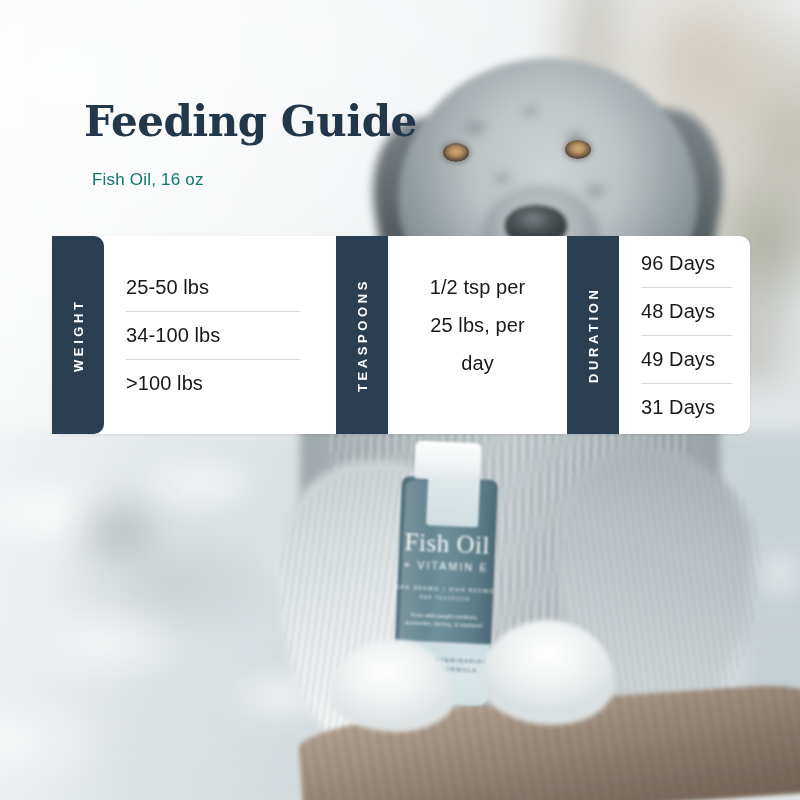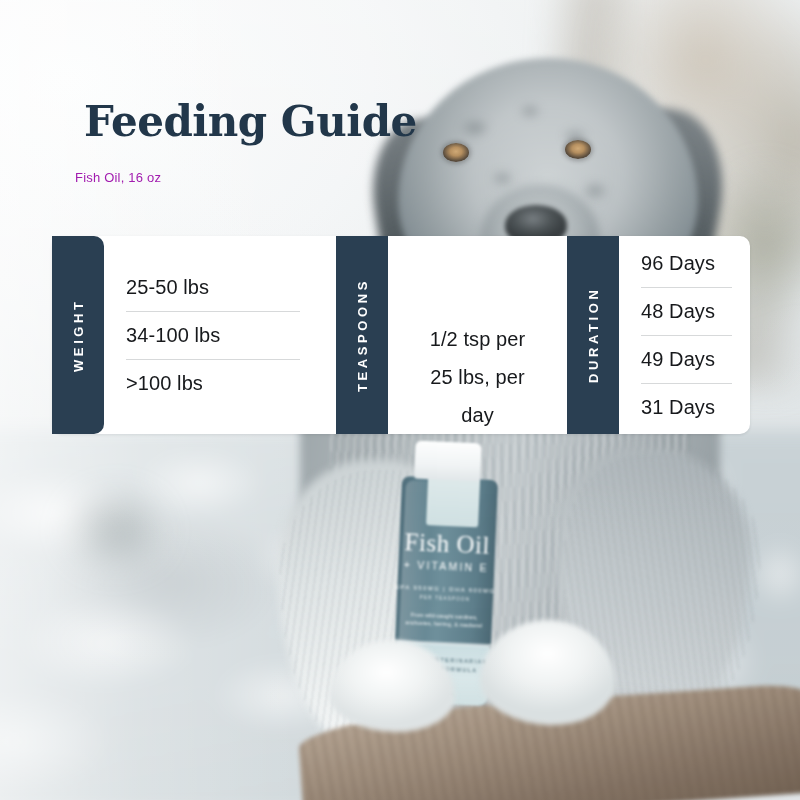--- a/index.html
+++ b/index.html
@@ -254,42 +254,42 @@
   .page-title{
     position:absolute;left:84px;top:101px;
     font-family:"DejaVu Serif", serif;
     font-weight:bold;
     font-size:42px;
     line-height:1;
     color:#22374a;
     letter-spacing:-.5px;
   }
   .page-subtitle{
-    position:absolute;left:75px;top:170px;
-    font-size:13px;color:#a21caf;letter-spacing:.2px;
+    position:absolute;left:92px;top:170px;
+    font-size:17px;color:#0f766e;letter-spacing:.2px;
   }
 
   
   .guide-table{
     position:absolute;left:52px;top:236px;width:698px;height:198px;
     background:#ffffff;border-radius:10px;
     display:flex;align-items:stretch;
     box-shadow:0 1px 3px rgba(20,30,40,.10);
   }
   .vhead{
     background:#2a3f52;color:#ffffff;
     writing-mode:vertical-rl;transform:rotate(180deg);
     display:flex;align-items:center;justify-content:center;
     font-size:13px;font-weight:bold;letter-spacing:3.6px;
     width:52px;flex:0 0 52px;
   }
   .vhead.first{border-radius:10px 0 0 10px;}
   .col{flex:1 1 auto;display:flex;flex-direction:column;justify-content:center;}
   .col-weight{flex:0 0 232px;padding:0 36px 0 22px;box-sizing:border-box;}
-  .col-dose{flex:0 0 179px;display:flex;align-items:flex-end;justify-content:center;padding:0 24px;box-sizing:border-box;margin-top:32px;}
+  .col-dose{flex:0 0 179px;display:flex;align-items:flex-start;justify-content:center;padding:0 24px;box-sizing:border-box;margin-top:32px;}
   .col-duration{flex:1 1 auto;padding:0 18px 0 22px;box-sizing:border-box;border-radius:0 10px 10px 0;}
   .cell{
     font-size:20px;color:#17191c;
     height:47px;display:flex;align-items:center;
     border-bottom:1px solid #d7d9da;
     letter-spacing:.1px;
   }
   .cell.last{border-bottom:none;}
   .dose-text{
     font-size:20px;color:#17191c;text-align:center;line-height:38px;

